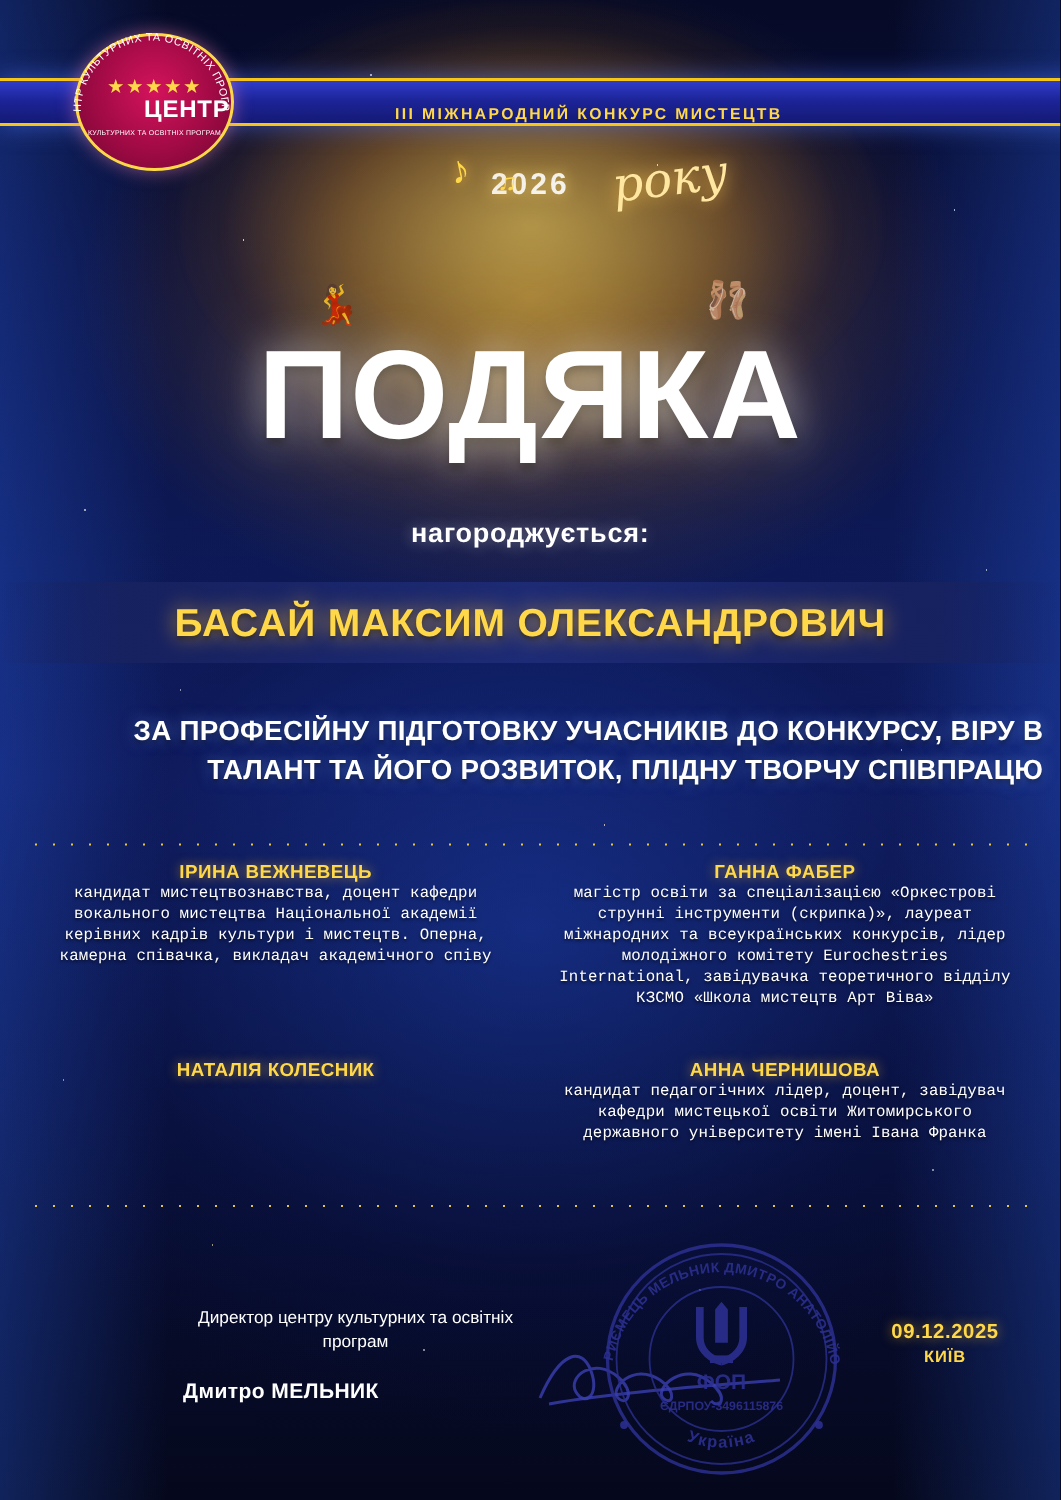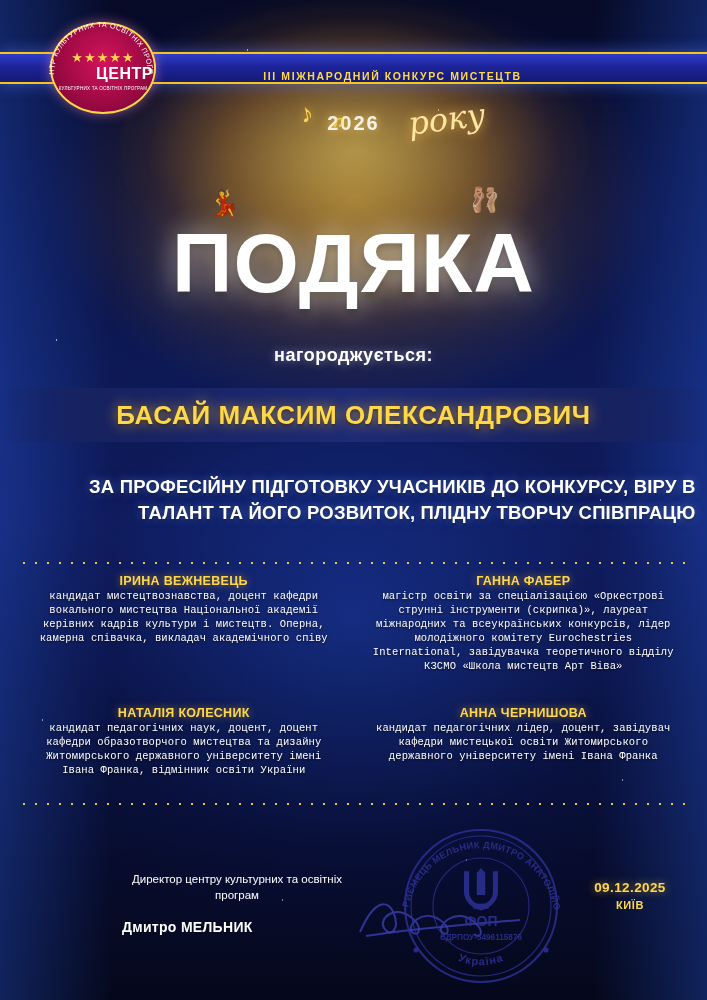--- a/index.html
+++ b/index.html
@@ -256,21 +256,20 @@
     <div class="jury-cell">
       <div class="jury-name">ІРИНА ВЕЖНЕВЕЦЬ</div>
       <div class="jury-desc">кандидат мистецтвознавства, доцент кафедри вокального мистецтва Національної академії керівних кадрів культури і мистецтв. Оперна, камерна співачка, викладач академічного співу</div>
     </div>
     <div class="jury-cell">
       <div class="jury-name">ГАННА ФАБЕР</div>
       <div class="jury-desc">магістр освіти за спеціалізацією «Оркестрові струнні інструменти (скрипка)», лауреат міжнародних та всеукраїнських конкурсів, лідер молодіжного комітету Eurochestries International, завідувачка теоретичного відділу КЗСМО «Школа мистецтв Арт Віва»</div>
     </div>
     <div class="jury-cell">
       <div class="jury-name">НАТАЛІЯ КОЛЕСНИК</div>
-      <div class="jury-desc">кандидат педагогічних наук, доцент, доцент кафедри образотворчого мистецтва та дизайну Житомирського державного університету імені Івана Франка, відмінник освіти України</div>
     </div>
     <div class="jury-cell">
       <div class="jury-name">АННА ЧЕРНИШОВА</div>
       <div class="jury-desc">кандидат педагогічних лідер, доцент, завідувач кафедри мистецької освіти Житомирського державного університету імені Івана Франка</div>
     </div>
   </div>
 
   <div class="dots dots-2"></div>
 
   <div class="sign-title">Директор центру культурних та освітніх  програм</div>

